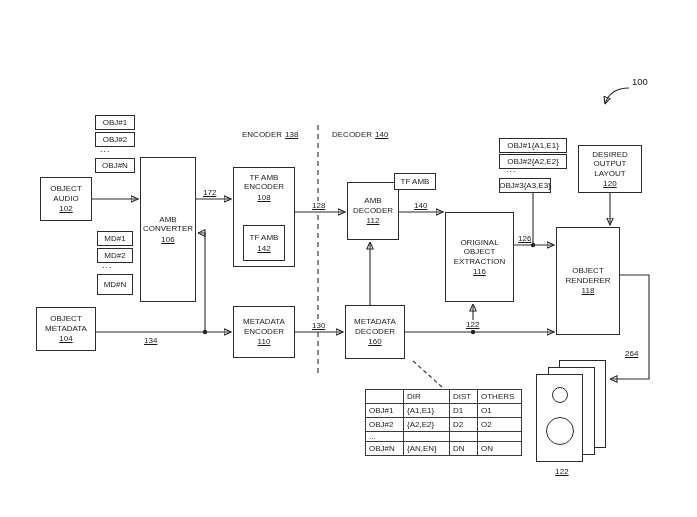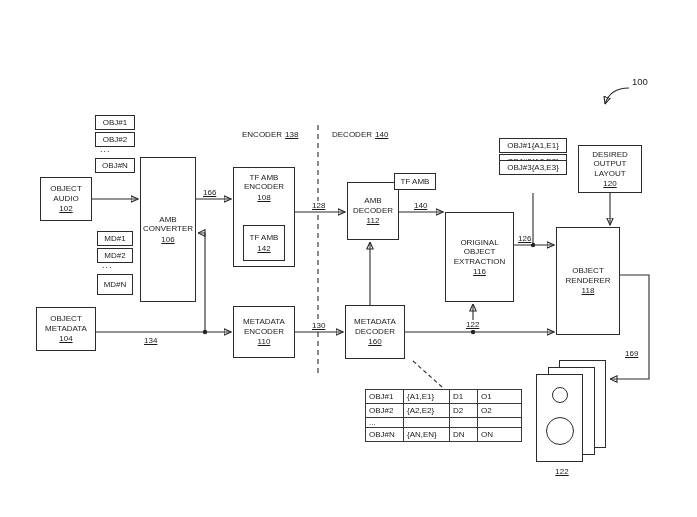--- a/index.html
+++ b/index.html
@@ -152,39 +152,45 @@
   <div class="box" style="left:578px;top:118px;width:64px;height:48px">
     <span class="lbl">DESIRED
 OUTPUT
 LAYOUT</span>
     <span class="ref">120</span>
   </div>
 
   <div class="chip" style="left:499px;top:111px;width:68px;height:15px">OBJ#1{A1,E1}</div>
   <div class="chip" style="left:499px;top:127px;width:68px;height:15px">OBJ#2{A2,E2}</div>
   <div class="dots" style="left:506px;top:137px">...</div>
-  <div class="chip" style="left:499px;top:133px;width:68px;height:15px">OBJ#3{A3,E3}</div>
-
-  <div class="sig" style="left:202px;top:161px">166</div>
+  <div class="chip" style="left:499px;top:151px;width:52px;height:15px">OBJ#3{A3,E3}</div>
+
+  <div class="sig" style="left:202px;top:161px">172</div>
   <div class="sig" style="left:143px;top:309px">134</div>
   <div class="sig" style="left:311px;top:174px">128</div>
   <div class="sig" style="left:311px;top:294px">130</div>
   <div class="sig" style="left:413px;top:174px">140</div>
   <div class="sig" style="left:517px;top:207px">126</div>
   <div class="sig" style="left:465px;top:293px">122</div>
-  <div class="sig" style="left:624px;top:322px">169</div>
+  <div class="sig" style="left:624px;top:322px">264</div>
 
   <table class="meta">
     <colgroup>
       <col style="width:38px">
         <col style="width:46px">
         <col style="width:28px">
         <col style="width:44px">
     </colgroup>
     <tbody>
+        <tr>
+      <th></th>
+      <th>DIR</th>
+      <th>DIST</th>
+      <th>OTHERS</th>
+    </tr>
     <tr>
       <td>OBJ#1</td>
       <td>{A1,E1}</td>
       <td>D1</td>
       <td>O1</td>
     </tr>
     <tr>
       <td>OBJ#2</td>
       <td>{A2,E2}</td>
       <td>D2</td>

